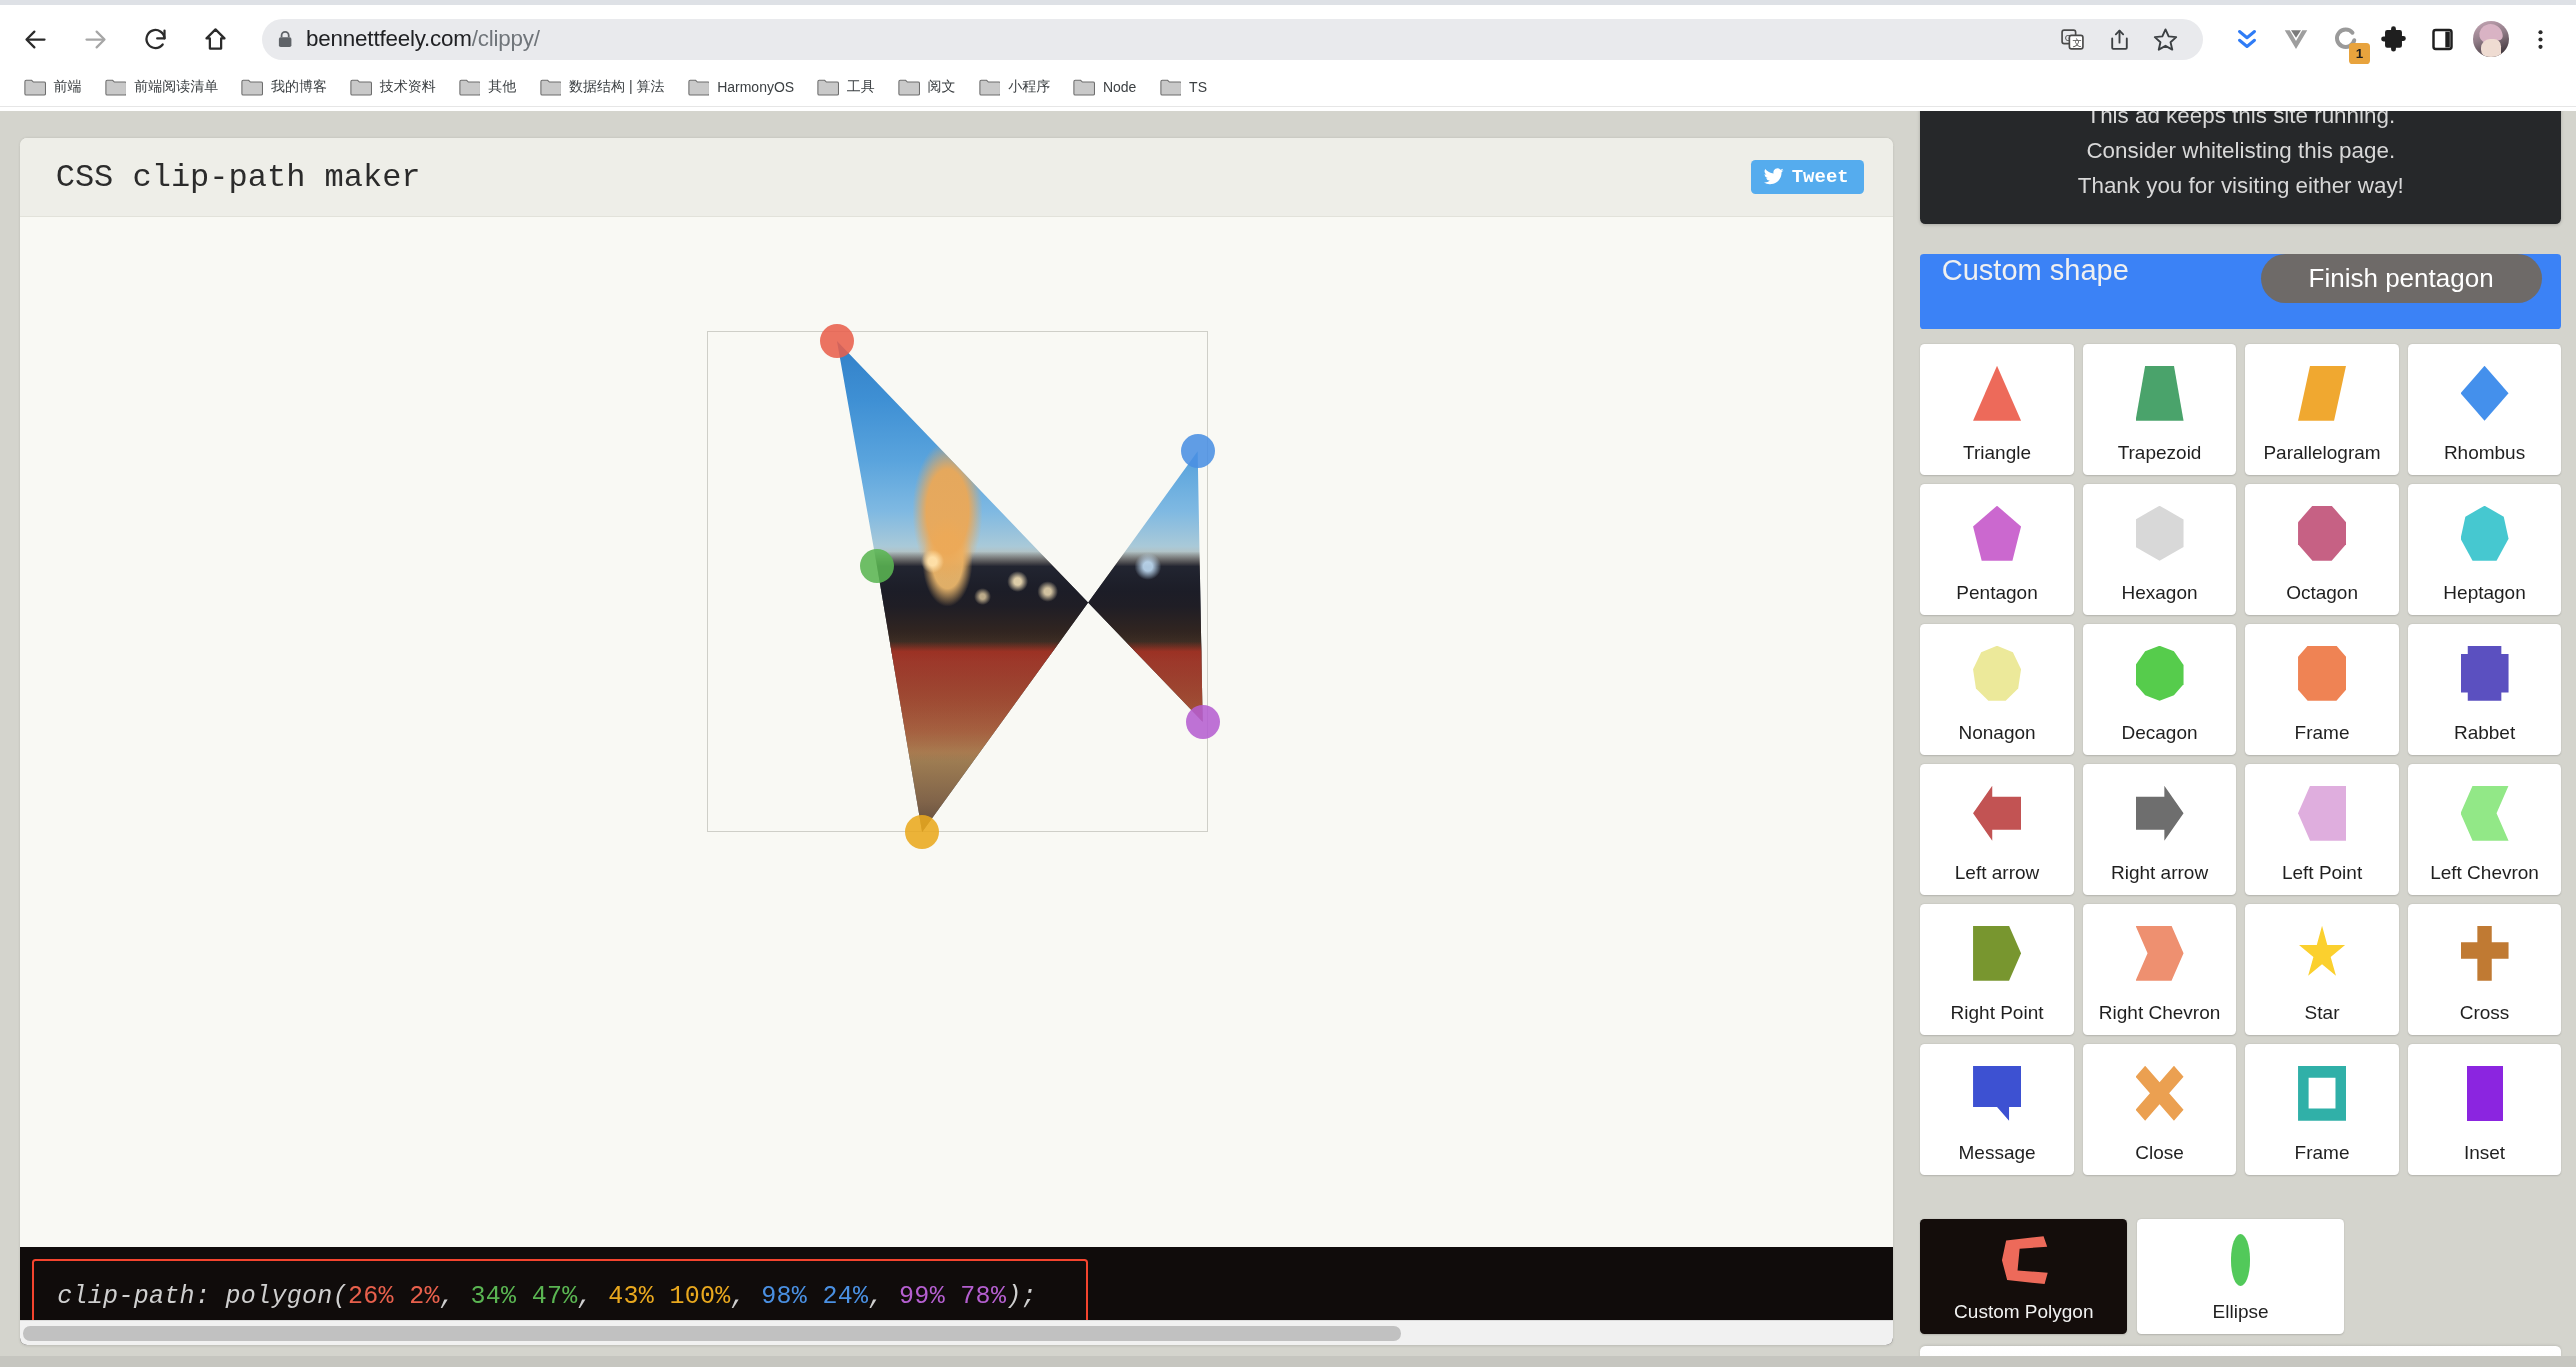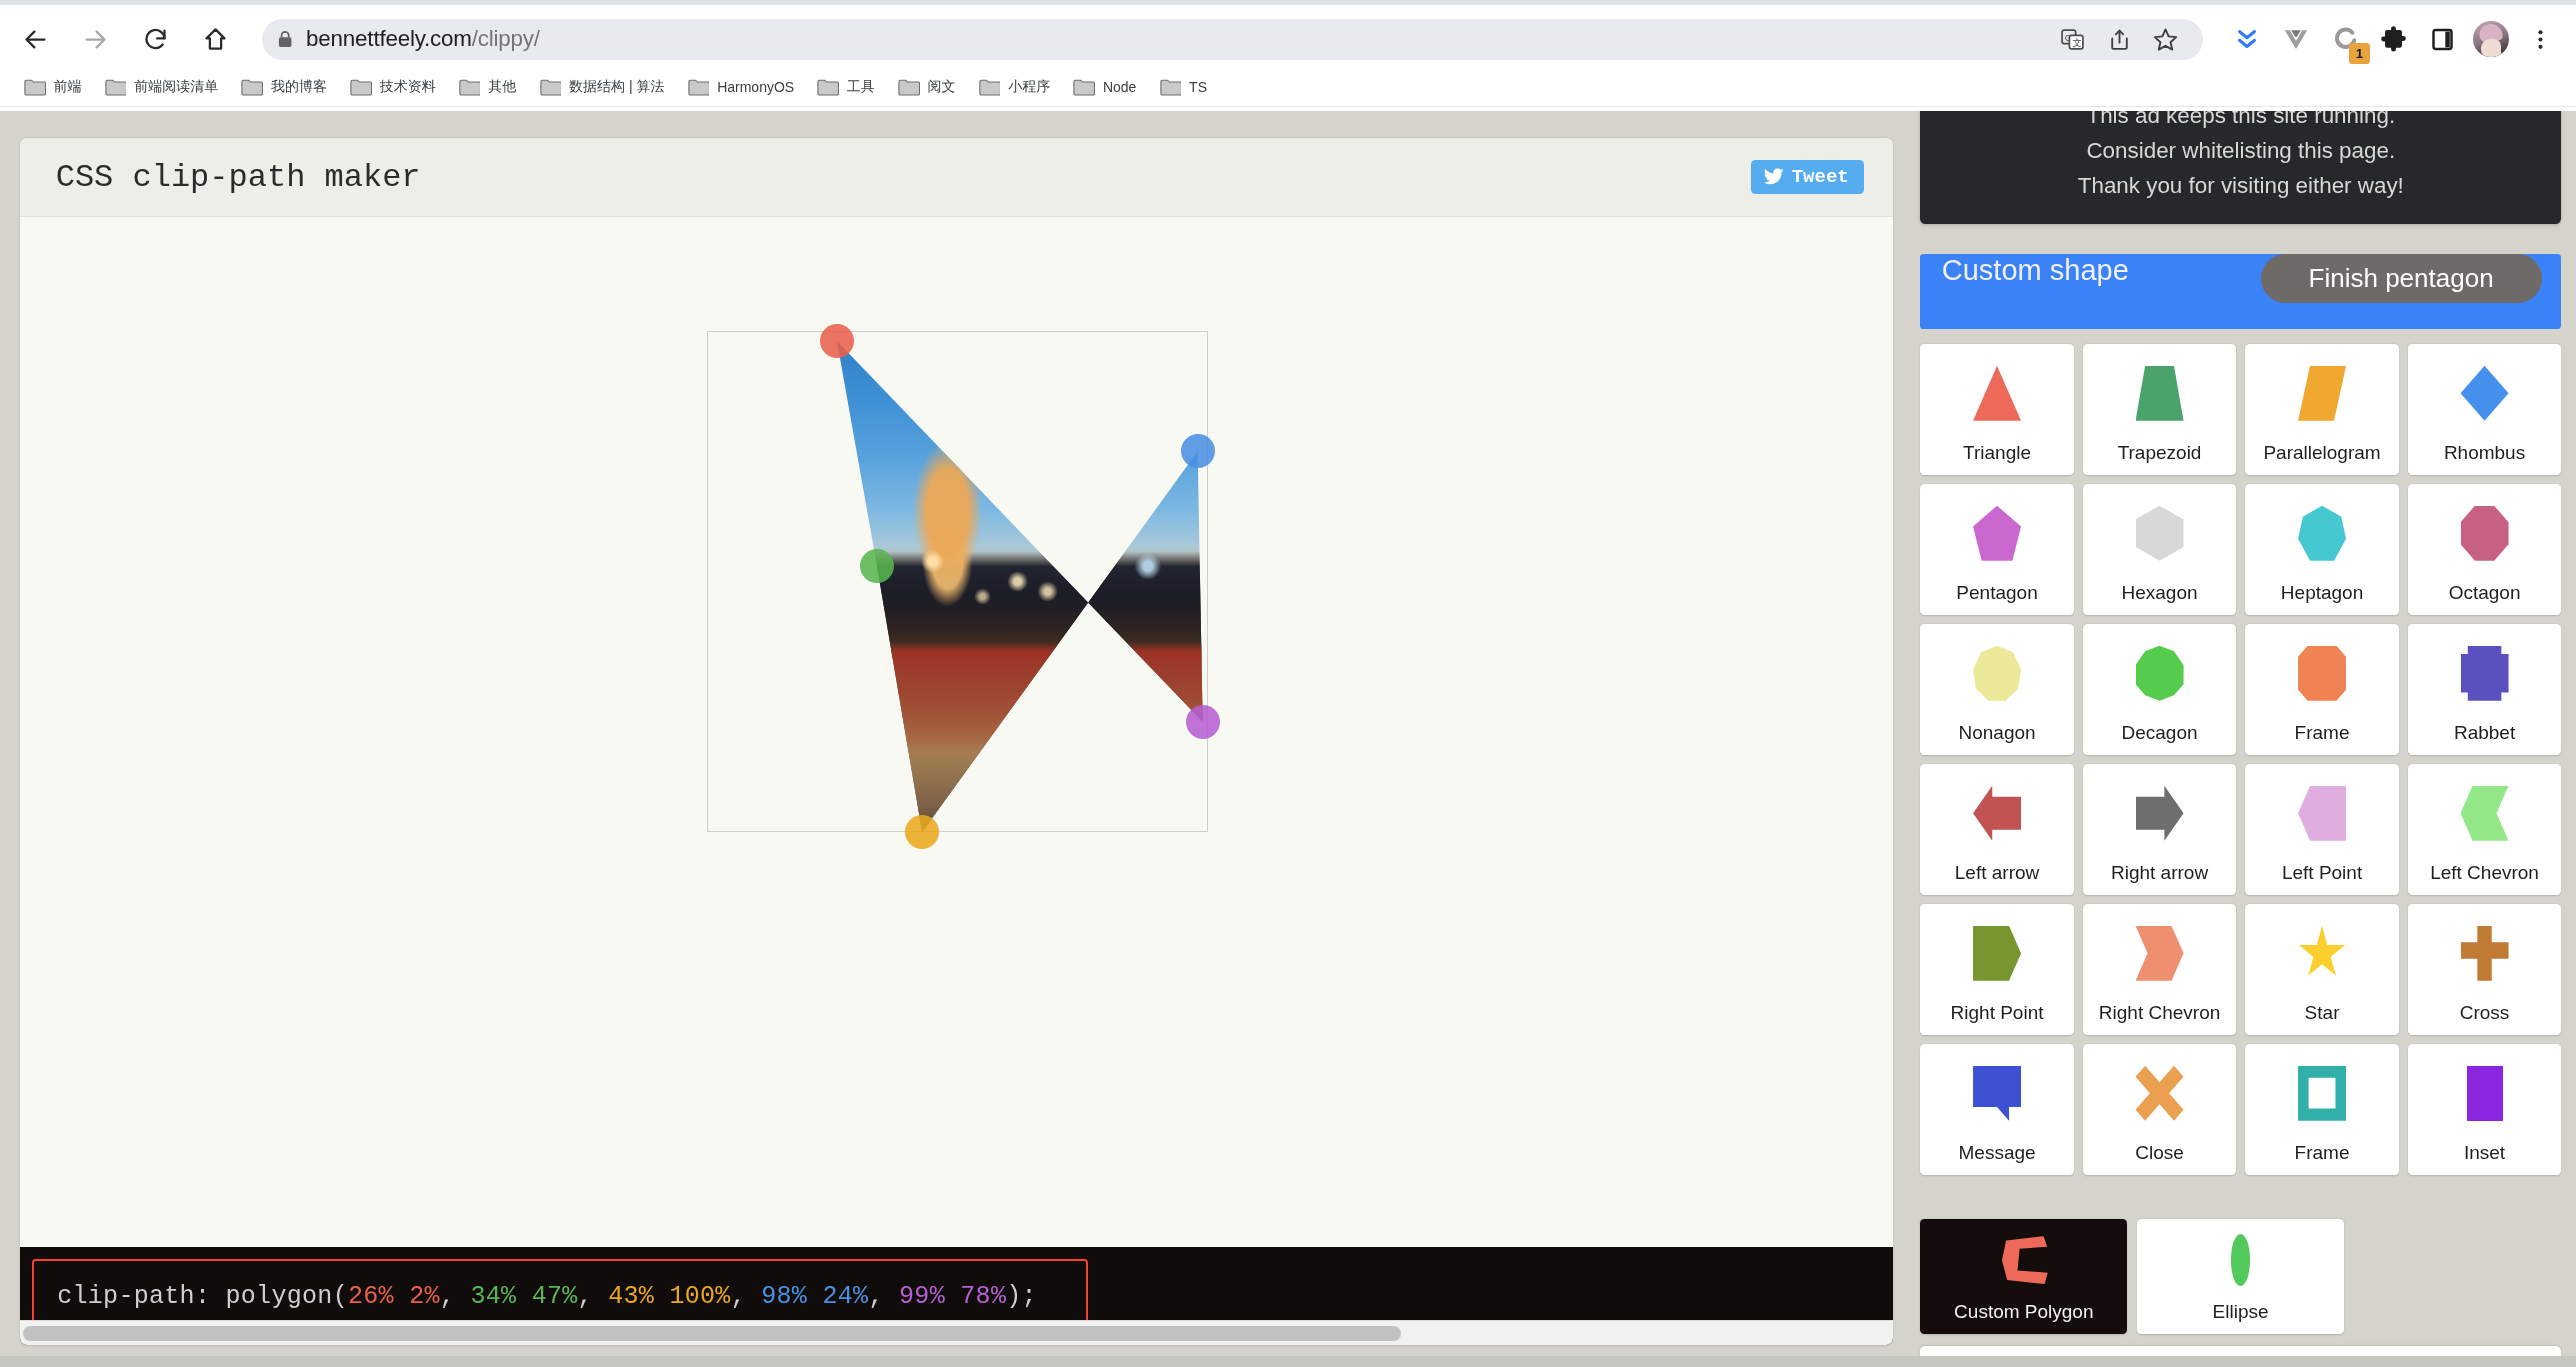--- a/index.html
+++ b/index.html
@@ -136,21 +136,21 @@
   .code-box {
     margin-left: 12.5px; height: 75px; border: 2.7px solid #f4442e; border-radius: 3.6px;
     display:flex; align-items:center; padding: 0 23px; width: 1056px;
     background:#100c0b;
   }
   .code {
     font-family:"Liberation Mono", monospace; font-size: 25px; color:#dcdcdc;
     white-space:nowrap; letter-spacing: 0.3px;
   }
   .c-red{color:#e8604c;} .c-green{color:#5ab552;} .c-yellow{color:#e9a81e;}
-  .c-blue{color:#4a90e2;} .c-purple{color:#b55fd0;} .c-grey{color:#cfcfcf;}
+  .c-blue{color:#4a90e2;} .c-purple{color:#b55fd0;} .c-grey{color:#cfcfcf;font-style:italic;}
 
   
   .sidebar {
     position:absolute; right:0; top:0; width: 670px; height: 1257px;
     padding: 0 14.3px; background: #d4d4cd;
   }
   .ad-box {
     position:absolute; left:14.3px; top:-32px; width: 641px; height: 145px;
     background:#26282a; border-radius:5.4px; color:#d8d8d8;
     display:flex; flex-direction:column; align-items:center; justify-content:center;
@@ -571,30 +571,30 @@
 
         <div class="shape-cell">
             <span class="thumb">
               <span class="sh" style="background:#d8d8d8; clip-path:polygon(50% 0,100% 25%,100% 75%,50% 100%,0 75%,0 25%);"></span>
             </span>
             <span class="sname">Hexagon</span>
           </div>
 
         <div class="shape-cell">
             <span class="thumb">
+              <span class="sh" style="background:#c66184; clip-path:polygon(30% 0,70% 0,100% 30%,100% 70%,70% 100%,30% 100%,0 70%,0 30%);"></span>
+            </span>
+            <span class="sname">Octagon</span>
+          </div>
+
+        <div class="shape-cell">
+            <span class="thumb">
               <span class="sh" style="background:#46c8d0; clip-path:polygon(50% 0,90% 20%,100% 60%,75% 100%,25% 100%,0 60%,10% 20%);"></span>
             </span>
             <span class="sname">Heptagon</span>
-          </div>
-
-        <div class="shape-cell">
-            <span class="thumb">
-              <span class="sh" style="background:#c66184; clip-path:polygon(30% 0,70% 0,100% 30%,100% 70%,70% 100%,30% 100%,0 70%,0 30%);"></span>
-            </span>
-            <span class="sname">Octagon</span>
           </div>
 
         <div class="shape-cell">
             <span class="thumb">
               <span class="sh" style="background:#ece99a; clip-path:polygon(50% 0,83% 12%,100% 43%,94% 78%,68% 100%,32% 100%,6% 78%,0 43%,17% 12%);"></span>
             </span>
             <span class="sname">Nonagon</span>
           </div>
 
         <div class="shape-cell">

